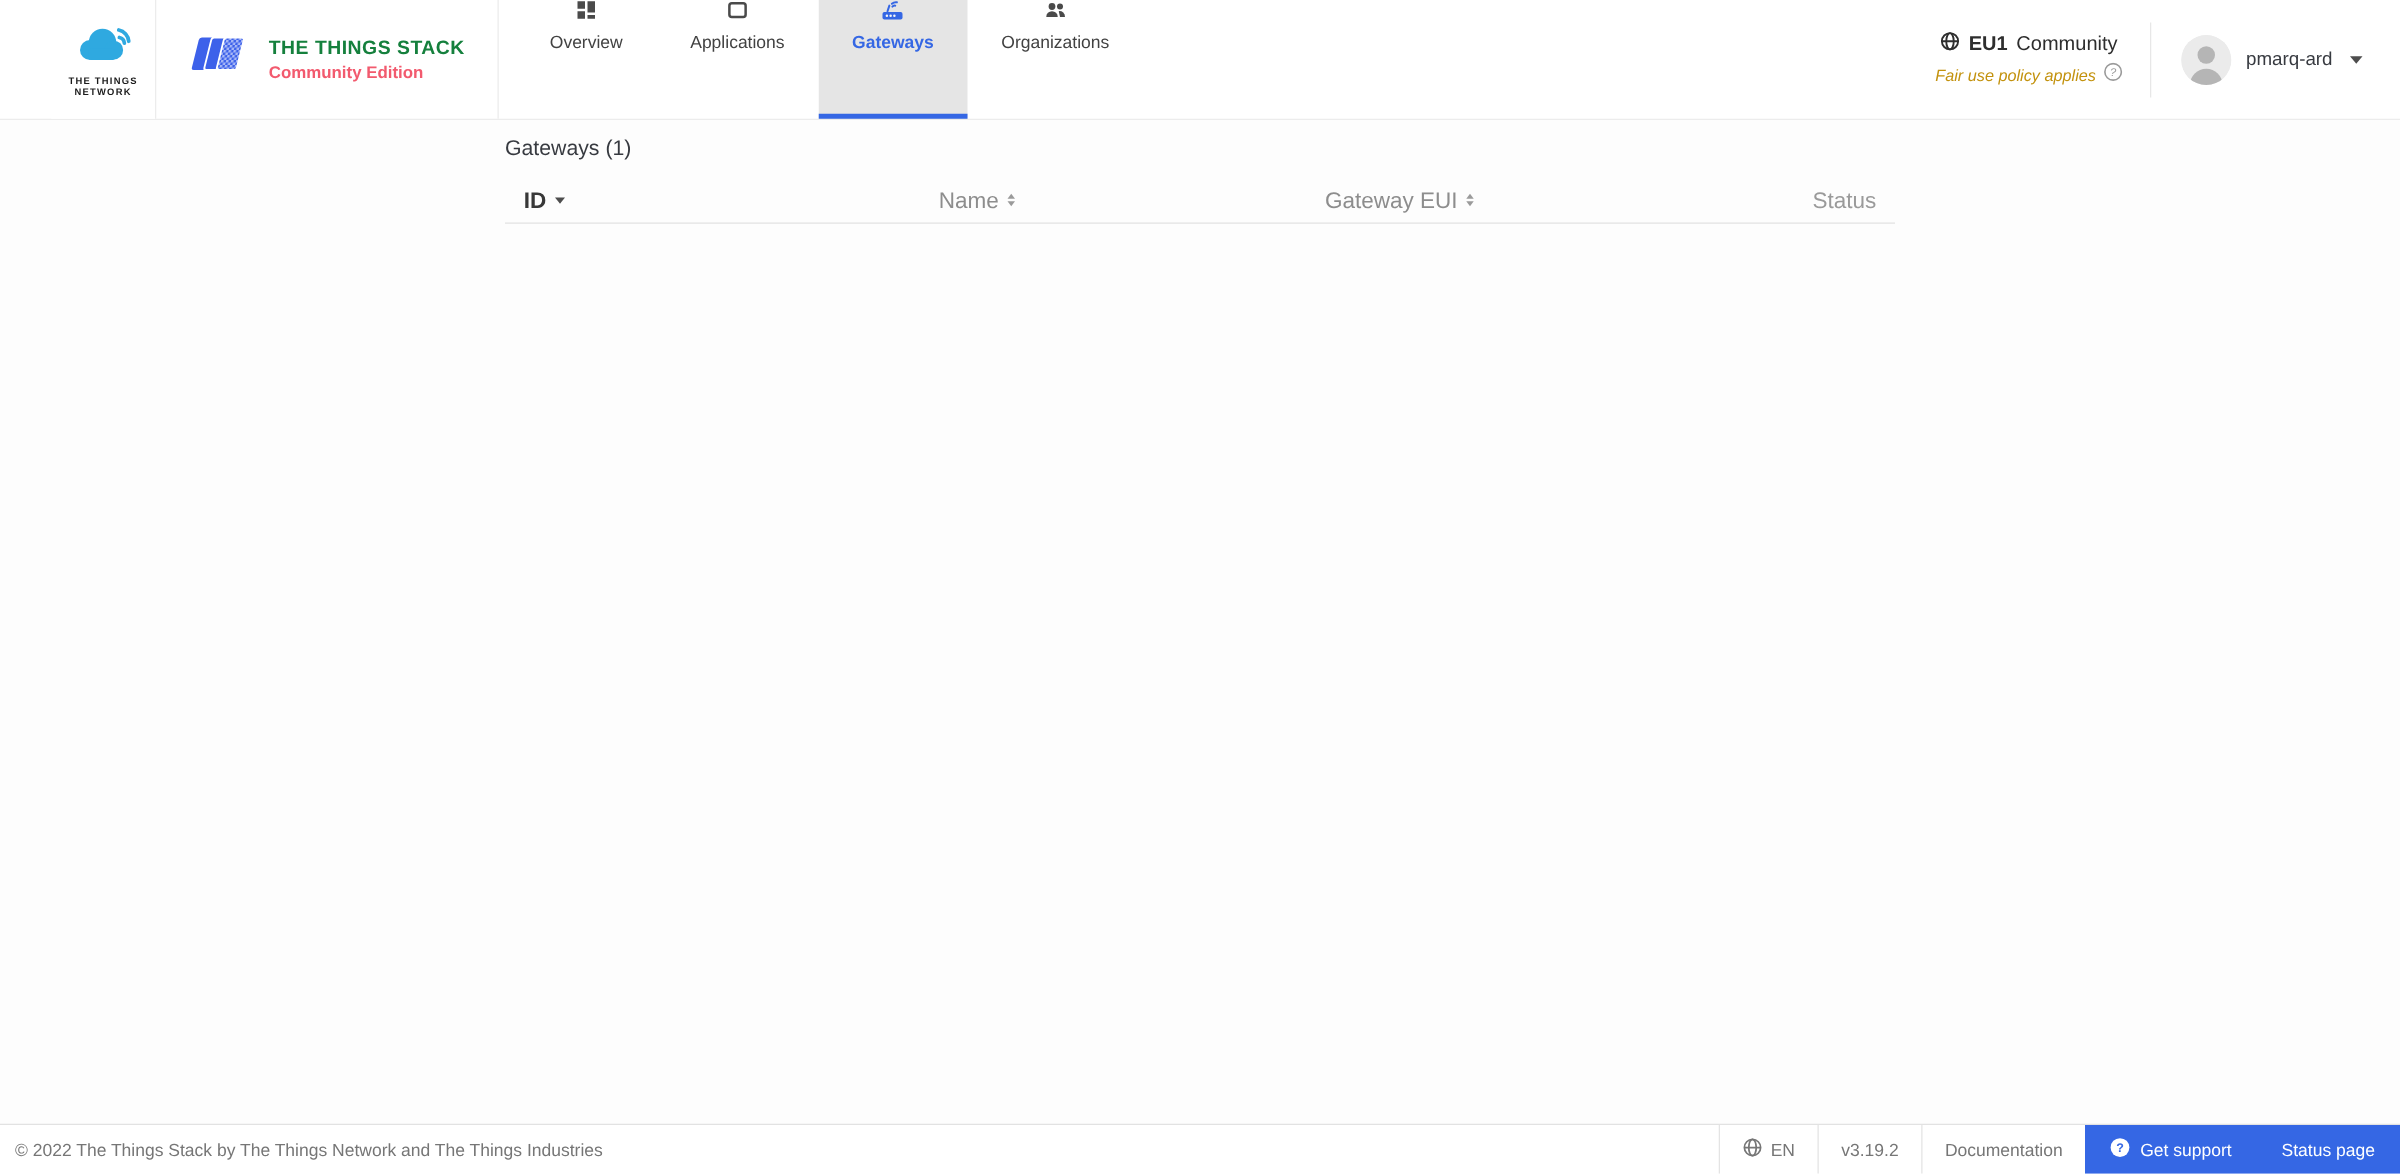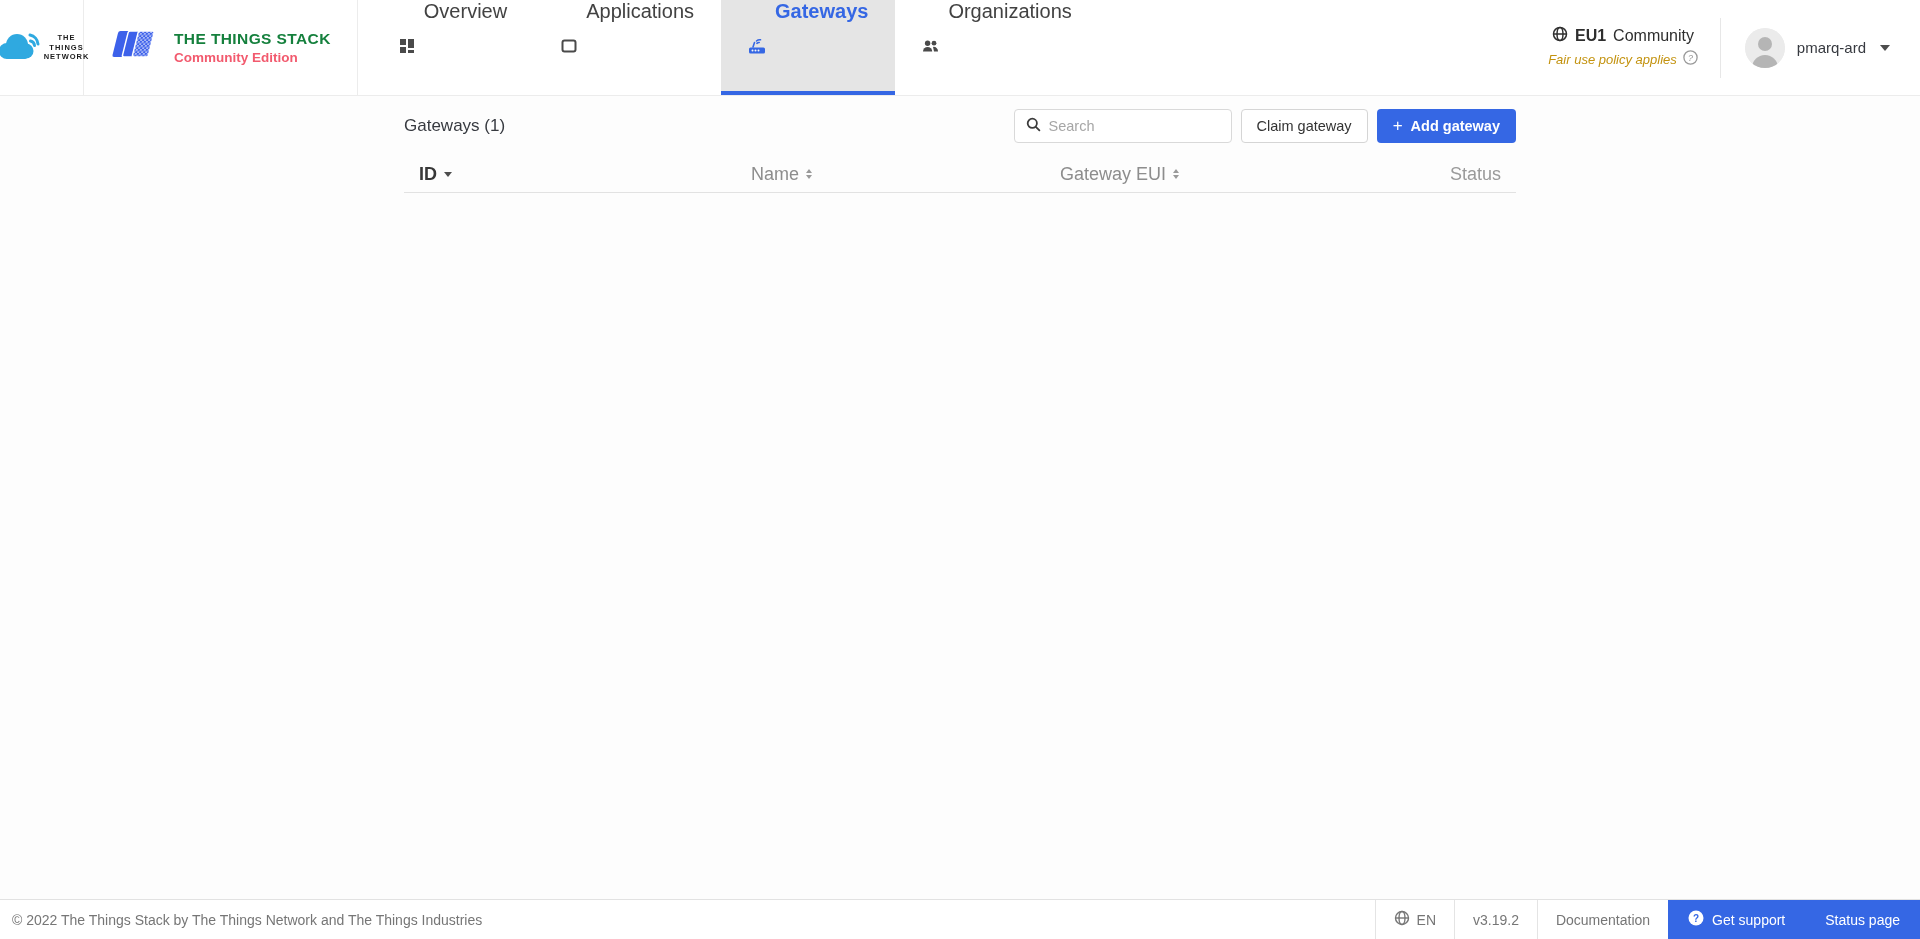--- a/index.html
+++ b/index.html
@@ -11,39 +11,39 @@
   }
 
   
   .topbar {
     height:96px; flex:0 0 96px; background:#fff;
     display:flex; align-items:stretch;
     border-bottom:1px solid #ececec;
   }
   .logo-ttn {
     width:84px; border-right:1px solid #ececec;
-    display:flex; align-items:center; justify-content:center;
-    gap:2px; background:#fff;
+    display:flex; flex-direction:column; align-items:center; justify-content:center;
+    gap:2px; background:#fff;margin-left:41px;
   }
   .logo-ttn .ttn-text {
     font-size:7.5px; font-weight:bold; letter-spacing:1px; line-height:1.25;
     text-align:center; color:#1b1b1b;
   }
   .logo-tts {
     display:flex; align-items:center; gap:12px;
     padding:0 26px 0 22px; border-right:1px solid #ececec;
   }
   .tts-title { font-size:15.5px; font-weight:800; color:#15803d; letter-spacing:.4px; }
   .tts-sub   { font-size:13.5px; font-weight:bold; color:var(--community-red,#f25a6e); margin-top:2px; }
 
   .tabs { display:flex; align-items:stretch; margin-left:14px; }
   .tab {
-    display:flex; gap:9px; padding:0 27px;
-    font-size:20px; color:#424242; cursor:pointer;
-    border-bottom:4px solid transparent; position:relative;
+    display:flex; align-items:center; gap:9px; padding:0 27px;
+    font-size:14px; color:#424242; cursor:pointer;
+    border-bottom:4px solid transparent; position:relative;flex-direction:column;
   }
   .tab .nav-ic { display:flex; align-items:center; color:#4a4a4a; }
   .tab.active {
     background:#e5e5e5; color:var(--accent,#3567e4);
     border-bottom:4px solid var(--accent,#3567e4);
     font-weight:bold;
   }
   .tab.active .nav-ic { color:var(--accent,#3567e4); }
 
   .topbar-spacer { flex:1; }
@@ -273,38 +273,20 @@
     <span class="caret"></span>
   </div>
 </header>
 
 <main class="main">
   <div class="container">
 
     <div class="page-head">
       <div class="page-title">Gateways (1)</div>
 
-      <div class="actions">
-        <div class="searchbox">
-          <span>
-            <svg width="15" height="15" viewBox="0 0 15 15" fill="none" stroke="#3c3c3c" stroke-width="1.8" stroke-linecap="round">
-              <circle cx="6.3" cy="6.3" r="4.6"></circle>
-              <line x1="9.8" y1="9.8" x2="13.4" y2="13.4"></line>
-            </svg>
-          </span>
-          <input type="text" value="" placeholder="Search" style="">
-        </div>
-
-        <button class="btn btn-secondary">Claim gateway</button>
-
-        <button class="btn btn-primary">
-          <span class="plus-glyph">+</span>
-          <span>Add gateway</span>
-        </button>
-      </div>
     </div>
 
     <div class="table-head">
       <div class="th th-id">
         <span>ID</span>
         <span class="tri-down"></span>
       </div>
       <div class="th">
         <span>Name</span>
         <span class="sort-both">

